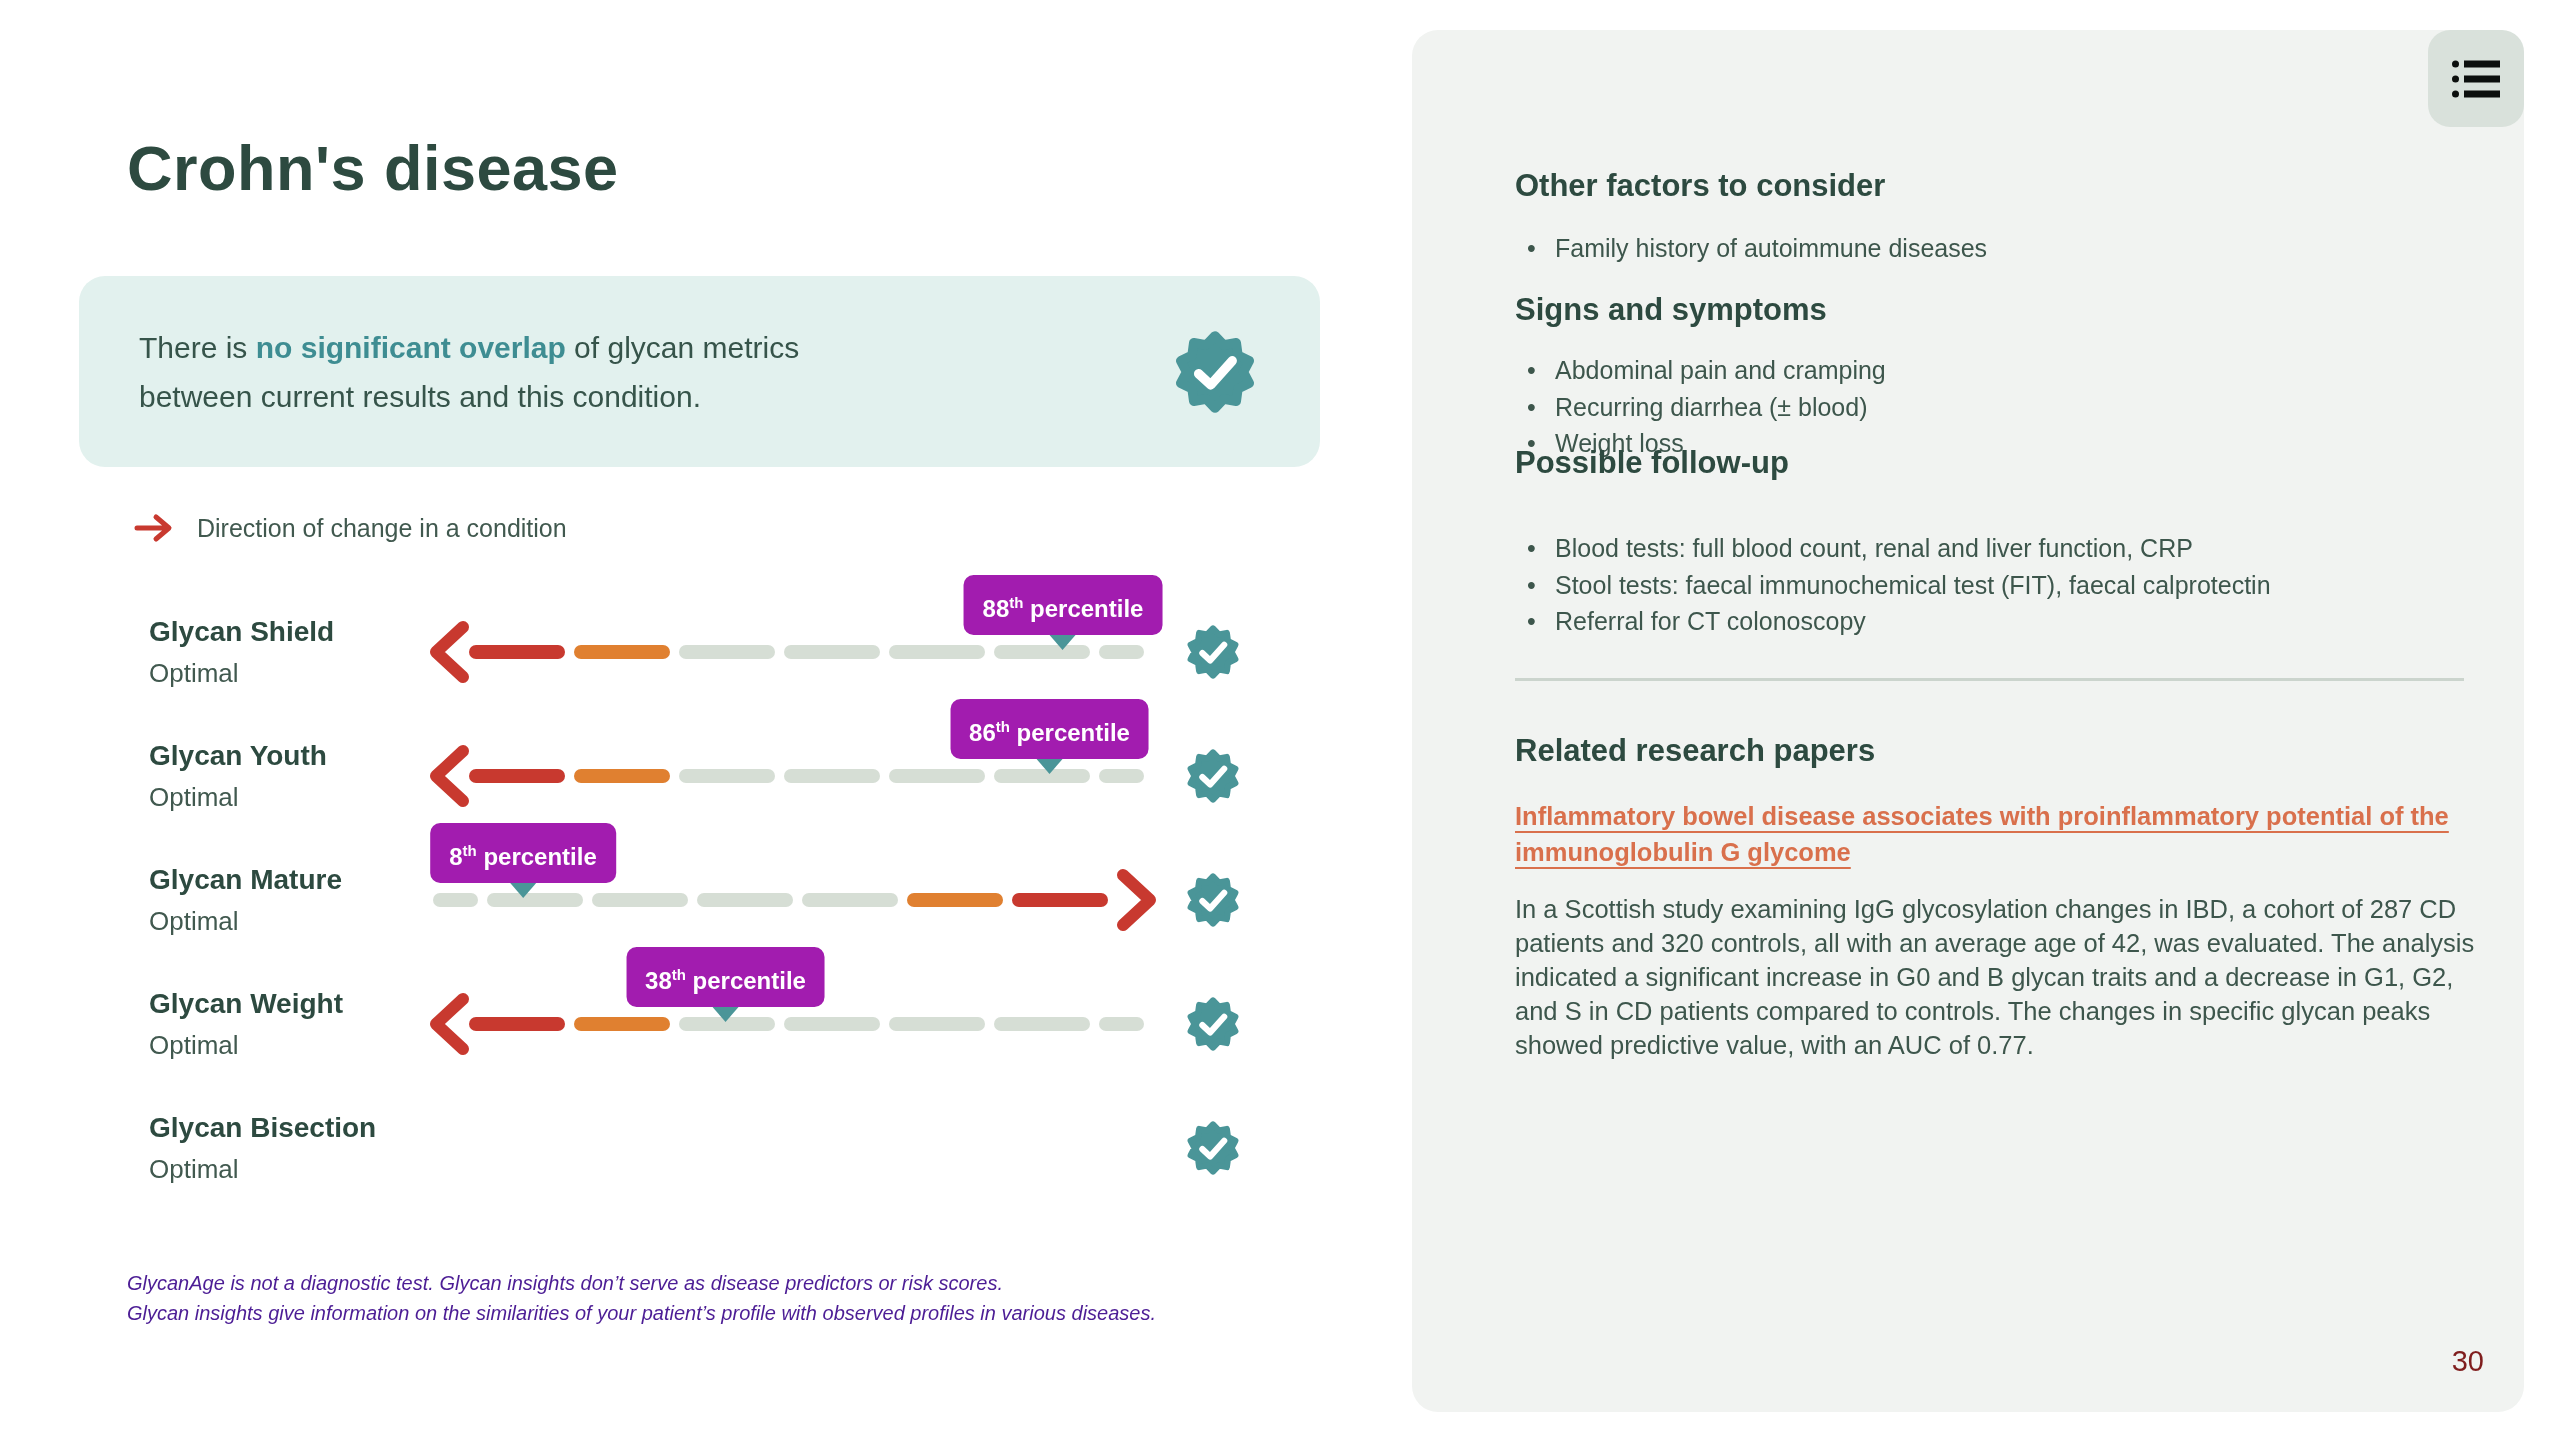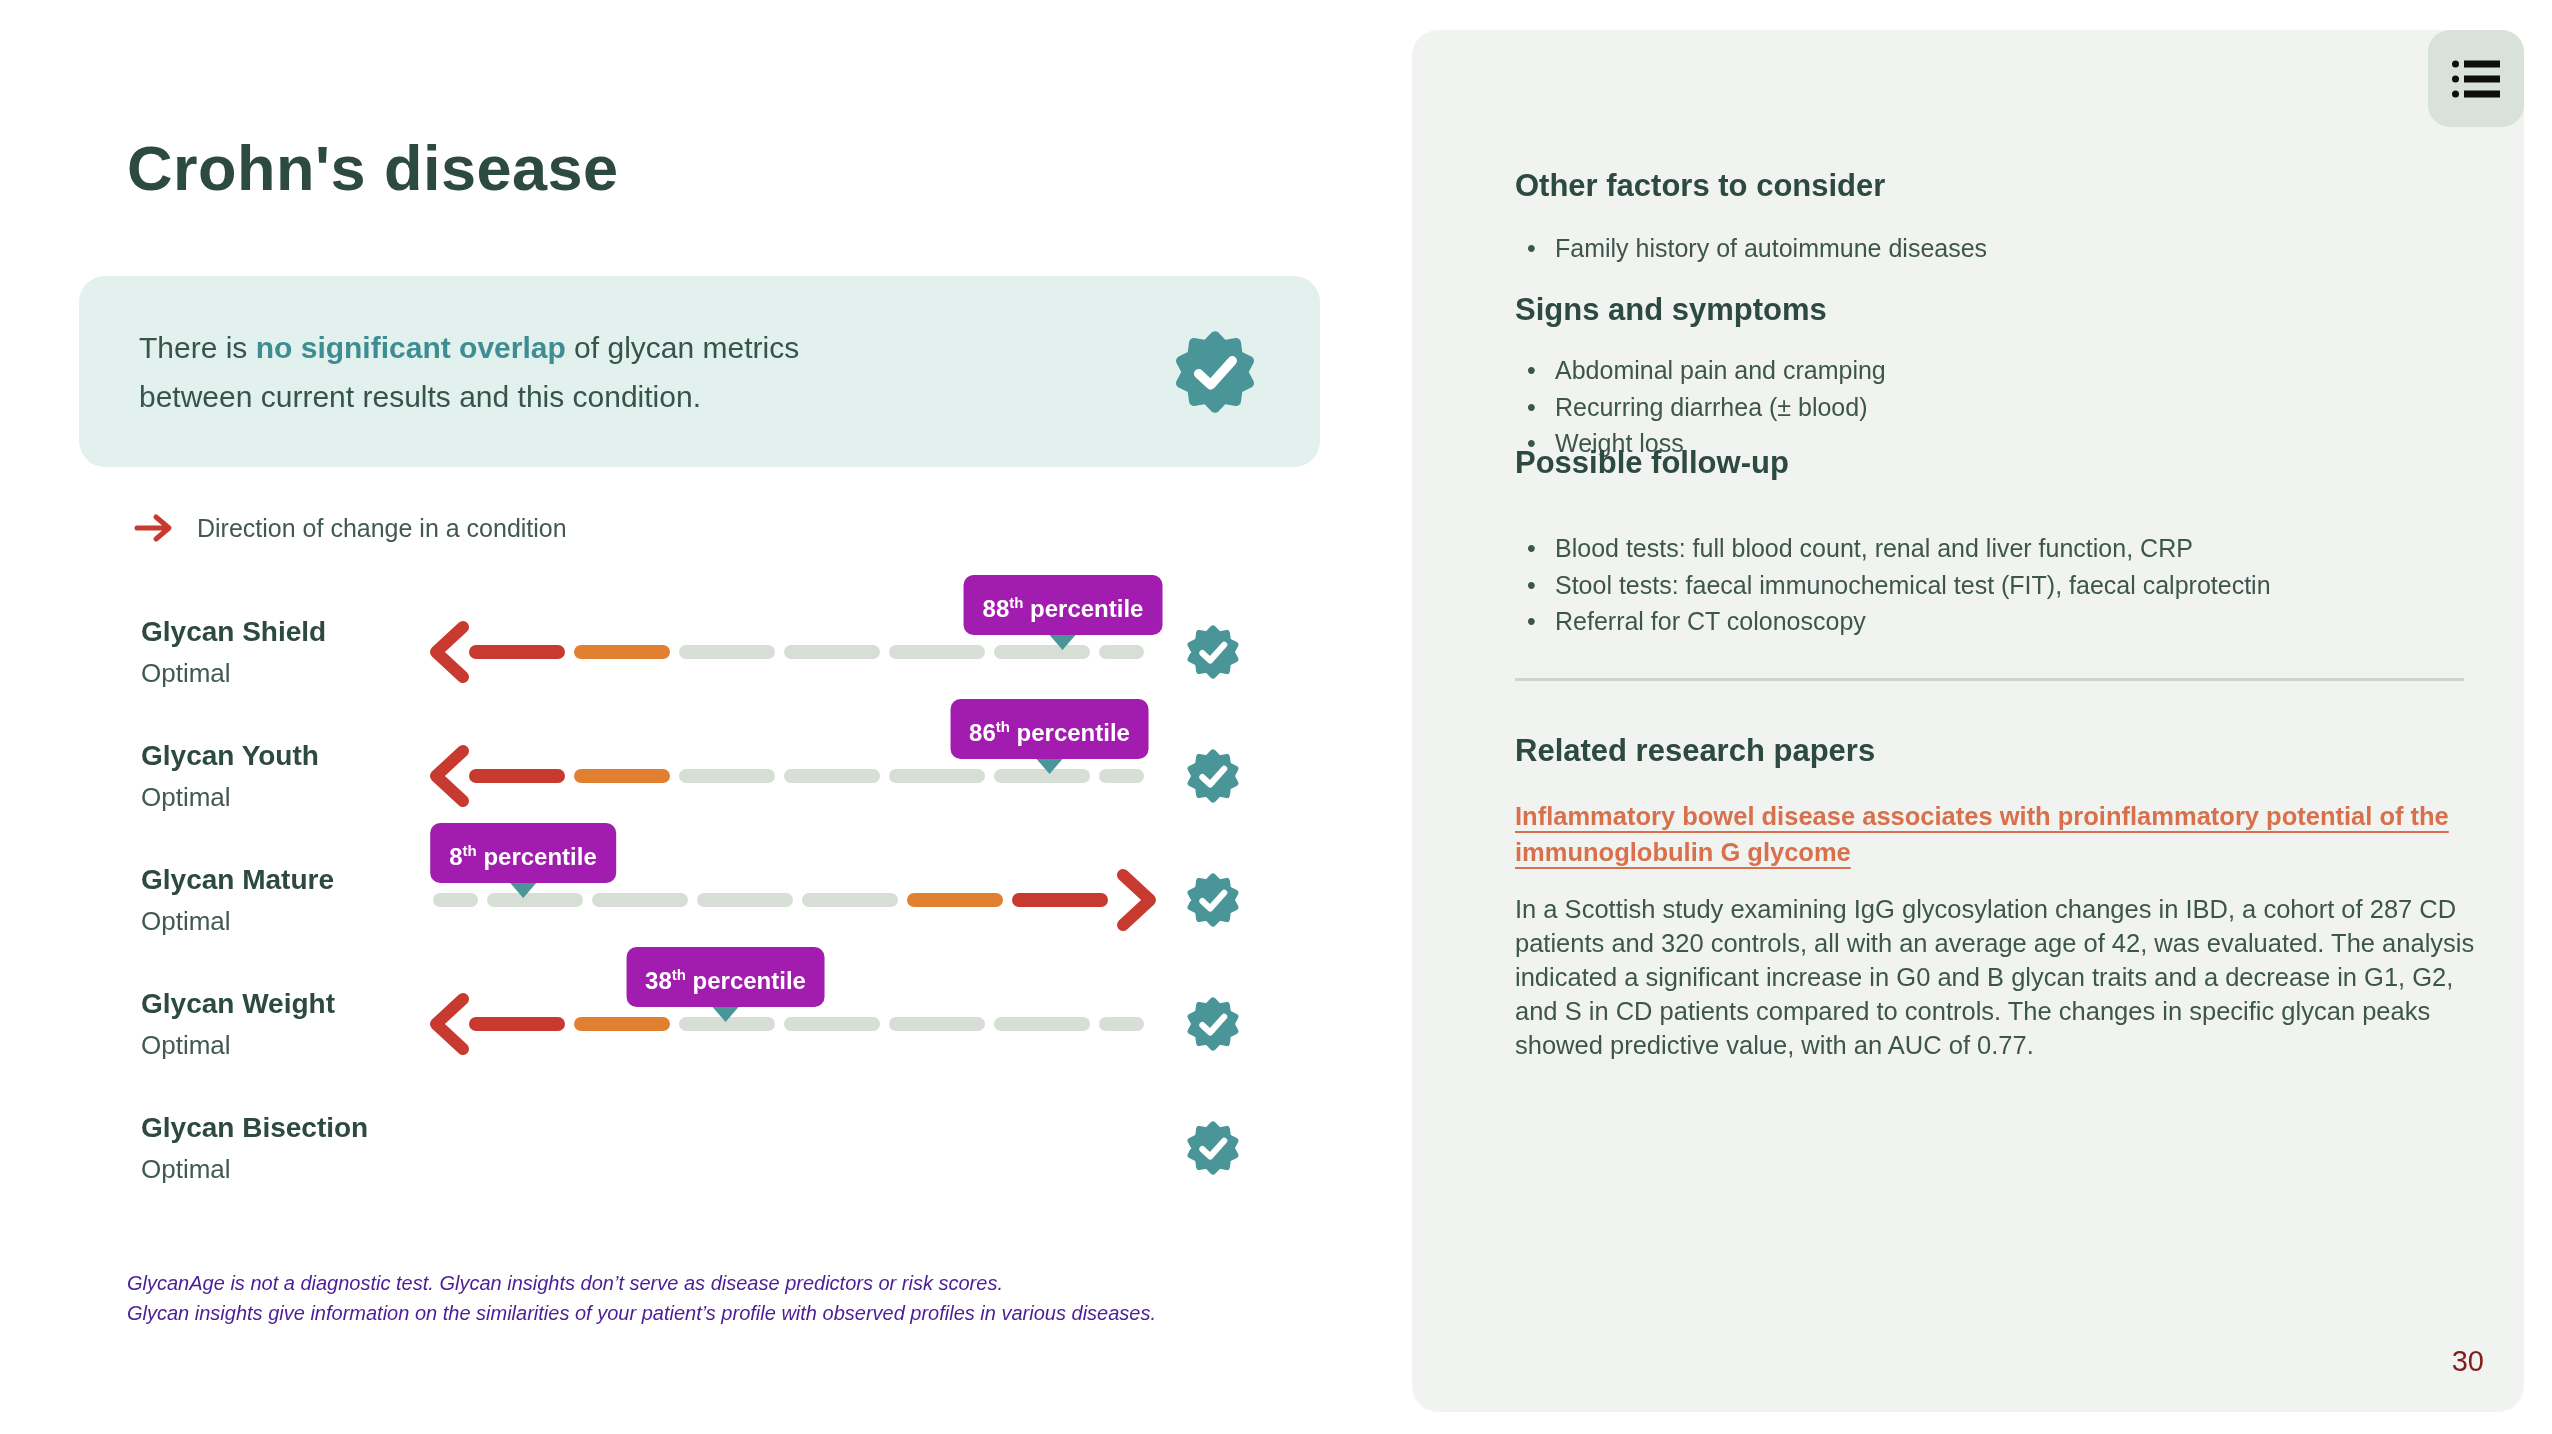--- a/index.html
+++ b/index.html
@@ -19,21 +19,21 @@
   .overlap-seal { position:absolute; right:62px; top:50%; transform:translateY(-50%);
                   width:86px; height:86px; }
 
   .legend { position:absolute; left:133px; top:512px; display:flex; align-items:center; gap:22px; }
   .legend-arrow { width:42px; height:32px; flex:none; }
   .legend-label { font-size:25px; color:#41594f; }
 
   
   .rows { position:absolute; left:133px; top:590px; width:1270px; }
   .row { position:relative; height:124px; }
-  .row-labels { position:absolute; left:8px; top:50%; transform:translateY(-50%); }
+  .row-labels { position:absolute; left:16px; top:50%; transform:translateY(-50%); }
   .row-name { font-size:28px; font-weight:700; color:#2d4a40; line-height:36px; }
   .row-status { font-size:26px; color:#41594f; line-height:36px; margin-top:5px; }
 
   .track { position:absolute; left:292px; top:0; width:730px; height:100%; }
   .arrow { position:absolute; top:50%; transform:translateY(-50%); width:46px; height:66px; }
   .a-left  { left:0; }
   .a-right { right:-6px; }
 
   .dashes { position:absolute; top:50%; transform:translateY(-50%); width:675px;
             display:flex; gap:9px; align-items:center; }

